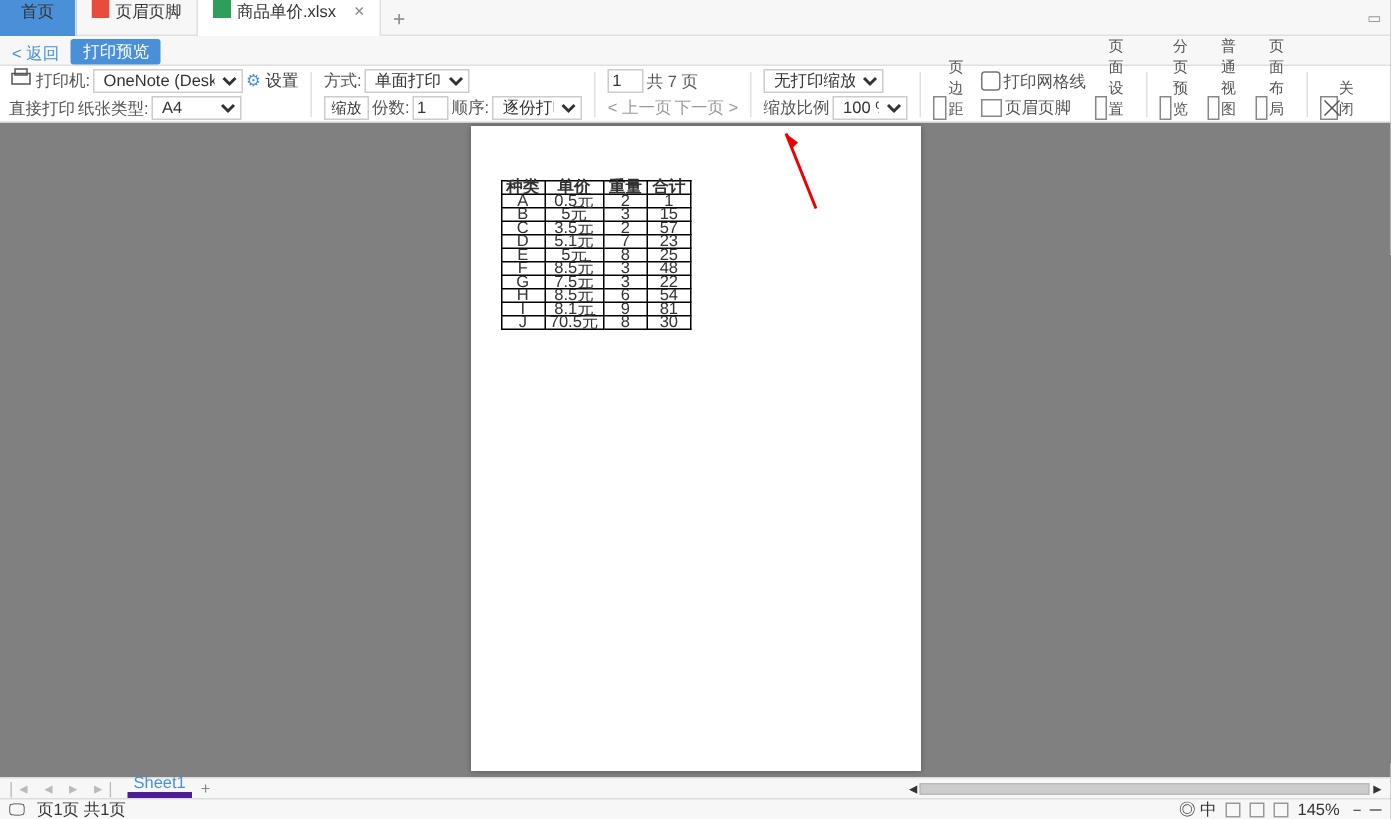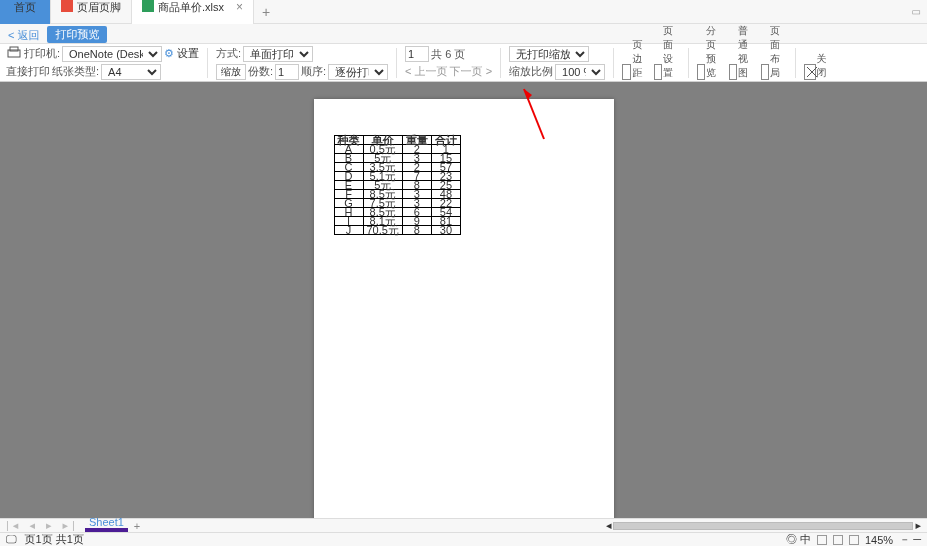--- a/index.html
+++ b/index.html
@@ -18,21 +18,21 @@
 .toolbar .sep{width:1px;height:30px;background:#e0e0e0;margin:0 2px}
 .toolbar .col{display:flex;flex-direction:column;gap:2px}
 .toolbar .row{display:flex;align-items:center;gap:2px}
 .toolbar label{color:#555;font-size:11px}
 .toolbar select,.toolbar input{border:1px solid #ccc;height:16px;font-size:11px;padding:0 2px;background:#fff}
 .toolbar .btnicon{width:26px;height:34px;display:flex;flex-direction:row;align-items:flex-end;justify-content:center;cursor:pointer;gap:1px}
 .toolbar .btnicon .ic{width:16px;height:16px;border:1px solid #888}
 .toolbar .btnicon span{font-size:10px;color:#555}
 .toolbar .txtbtn{color:#999;cursor:default;font-size:11px}
 .canvas{position:absolute;top:82px;left:0;right:0;bottom:28px;background:#808080;display:flex;justify-content:center;overflow:auto}
-.page{background:#fff;width:300px;height:430px;margin-top:17px;box-shadow:0 0 4px rgba(0,0,0,.3);padding:36px 20px}
+.page{background:#fff;width:300px;height:430px;margin-top:2px;box-shadow:0 0 4px rgba(0,0,0,.3);padding:36px 20px}
 table.data{border-collapse:collapse;font-size:7px}
 table.data th,table.data td{border:1px solid #000;padding:0 3px;text-align:center;height:8px;line-height:8px}
 table.data th{font-weight:bold;background:#fff}
 .arrow{position:absolute;top:85px;left:520px;pointer-events:none}
 .sheet-tabs{position:absolute;bottom:14px;left:0;right:0;height:14px;background:#f7f7f7;border-top:1px solid #ddd;display:flex;align-items:center;padding:0 6px;gap:6px;font-size:10px}
 .sheet-tabs .nav{color:#bbb;letter-spacing:4px}
 .sheet-tabs .sh{color:#4a90d9;border-bottom:8px solid #4c1d95;padding:0 4px}
 .sheet-tabs .plus{color:#888}
 .sheet-tabs .scroll{margin-left:auto;display:flex;align-items:center;gap:2px}
 .sheet-tabs .scroll .thumb{width:300px;height:8px;background:#ccc;border:1px solid #bbb}
@@ -102,21 +102,21 @@
       <label>份数:</label>
       <input style="width: 24px;" value="1">
       <label>顺序:</label>
       <select style="width:60px"><option>逐份打印</option></select>
     </div>
   </div>
   <div class="sep"></div>
   <div class="col">
     <div class="row">
       <input style="width: 24px;" value="1">
-      <label>共 6 页</label>
+      <label>共 7 页</label>
     </div>
     <div class="row">
       <span class="txtbtn">&lt; 上一页</span>
       <span class="txtbtn">下一页 &gt;</span>
     </div>
   </div>
   <div class="sep"></div>
   <div class="col">
     <div class="row">
       <select style="width:80px"><option>无打印缩放</option></select>
@@ -124,20 +124,30 @@
     <div class="row">
       <label>缩放比例</label>
       <select style="width:50px"><option>100 %</option></select>
     </div>
   </div>
   <div class="sep"></div>
   <div class="btnicon">
       <div class="ic"></div>
       <span>页边距</span>
     </div>
+  <div class="col">
+    <div class="row">
+        <input type="checkbox" style="">
+        <label>打印网格线</label>
+      </div>
+    <div class="row">
+        <span class="ic" style="width:14px;height:12px;border:1px solid #888;display:inline-block"></span>
+        <label>页眉页脚</label>
+      </div>
+  </div>
   <div class="btnicon">
       <div class="ic"></div>
       <span>页面设置</span>
     </div>
   <div class="sep"></div>
   <div class="btnicon">
       <div class="ic"></div>
       <span>分页预览</span>
     </div>
   <div class="btnicon">

